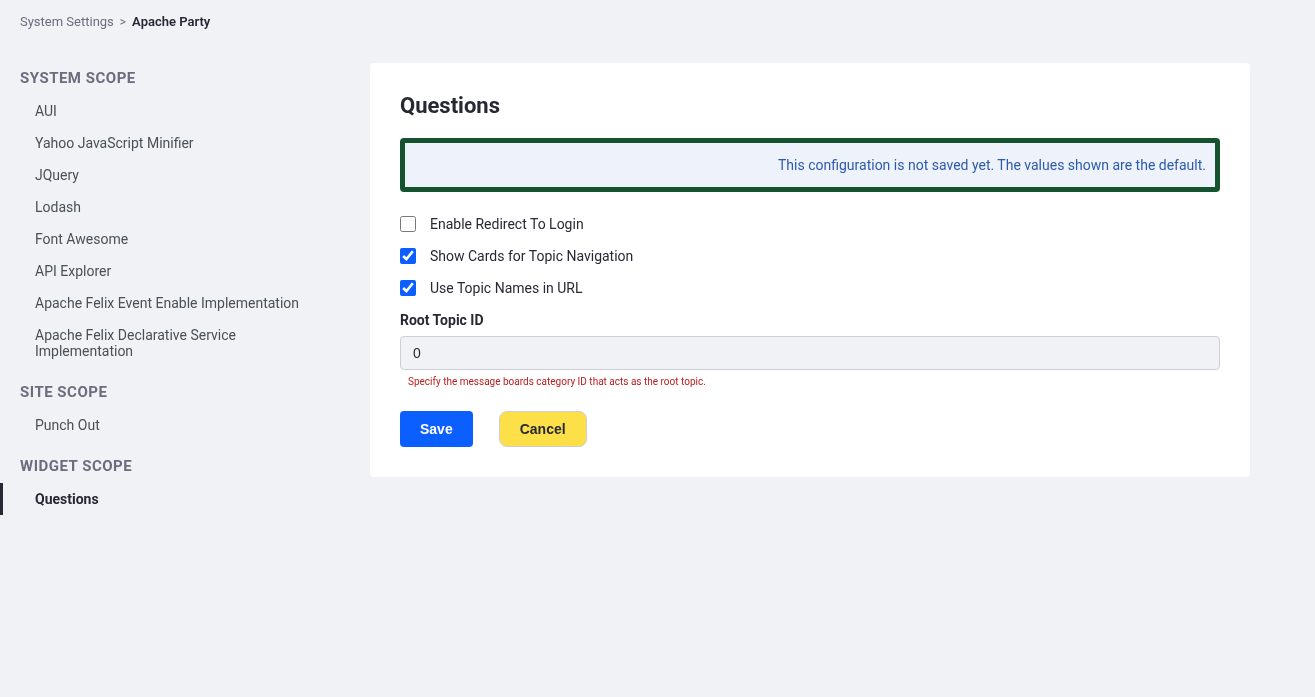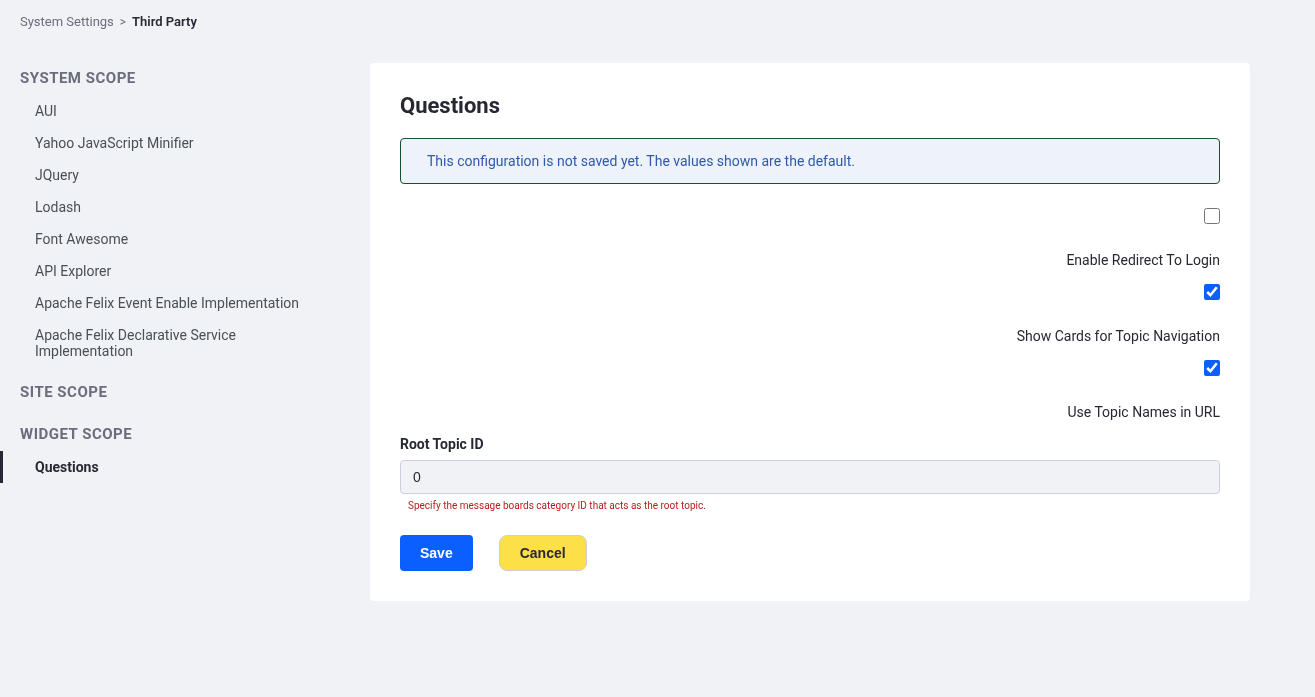--- a/index.html
+++ b/index.html
@@ -98,36 +98,36 @@
 
     .card-title {
       font-size: 22px;
       font-weight: 700;
       color: #272833;
       margin-bottom: 20px;
     }
 
     
     .alert-info {
-      border: 1px solid #14532d;
+      border: 5px solid #14532d;
       background-color: #eef2fa;
       border-radius: 4px;
-      padding: 14px 26px;
+      padding: 14px 9px;
       color: #2e5aac;
       font-size: 14px;
       margin-bottom: 24px;
+      text-align: right;
     }
 
     
     .form-check {
       display: flex;
-      align-items: flex-end;
-      gap: 28px;
+      align-items: flex-start;
+      gap: 14px;
       margin-bottom: 16px;
-      flex-direction: column;
     }
 
     .form-check input[type="checkbox"] {
       width: 16px;
       height: 16px;
       cursor: pointer;
       accent-color: #0b5fff;
     }
 
     .form-check-label {
@@ -195,39 +195,40 @@
       font-weight: 600;
       cursor: pointer;
     }
   </style>
 </head>
 <body>
 
 <div class="breadcrumb">
   <span class="breadcrumb-item">System Settings</span>
   <span class="breadcrumb-separator">&gt;</span>
-  <span class="breadcrumb-item active">Third Party</span>
+  <span class="breadcrumb-item active">Apache Party</span>
 </div>
 
 <div class="layout">
 
   <nav class="sidebar">
 
     <div class="sidebar-section-title">SYSTEM SCOPE</div>
 
     <a class="sidebar-item">AUI</a>
     <a class="sidebar-item">Yahoo JavaScript Minifier</a>
     <a class="sidebar-item">JQuery</a>
     <a class="sidebar-item">Lodash</a>
     <a class="sidebar-item">Font Awesome</a>
     <a class="sidebar-item">API Explorer</a>
     <a class="sidebar-item">Apache Felix Event Enable Implementation</a>
     <a class="sidebar-item">Apache Felix Declarative Service Implementation</a>
 
     <div class="sidebar-section-title">SITE SCOPE</div>
+    <a class="sidebar-item">Punch Out</a>
 
     <div class="sidebar-section-title">WIDGET SCOPE</div>
     <a class="sidebar-item active">Questions</a>
 
   </nav>
 
   <div class="main-content">
     <div class="card">
 
       <h1 class="card-title">Questions</h1>

